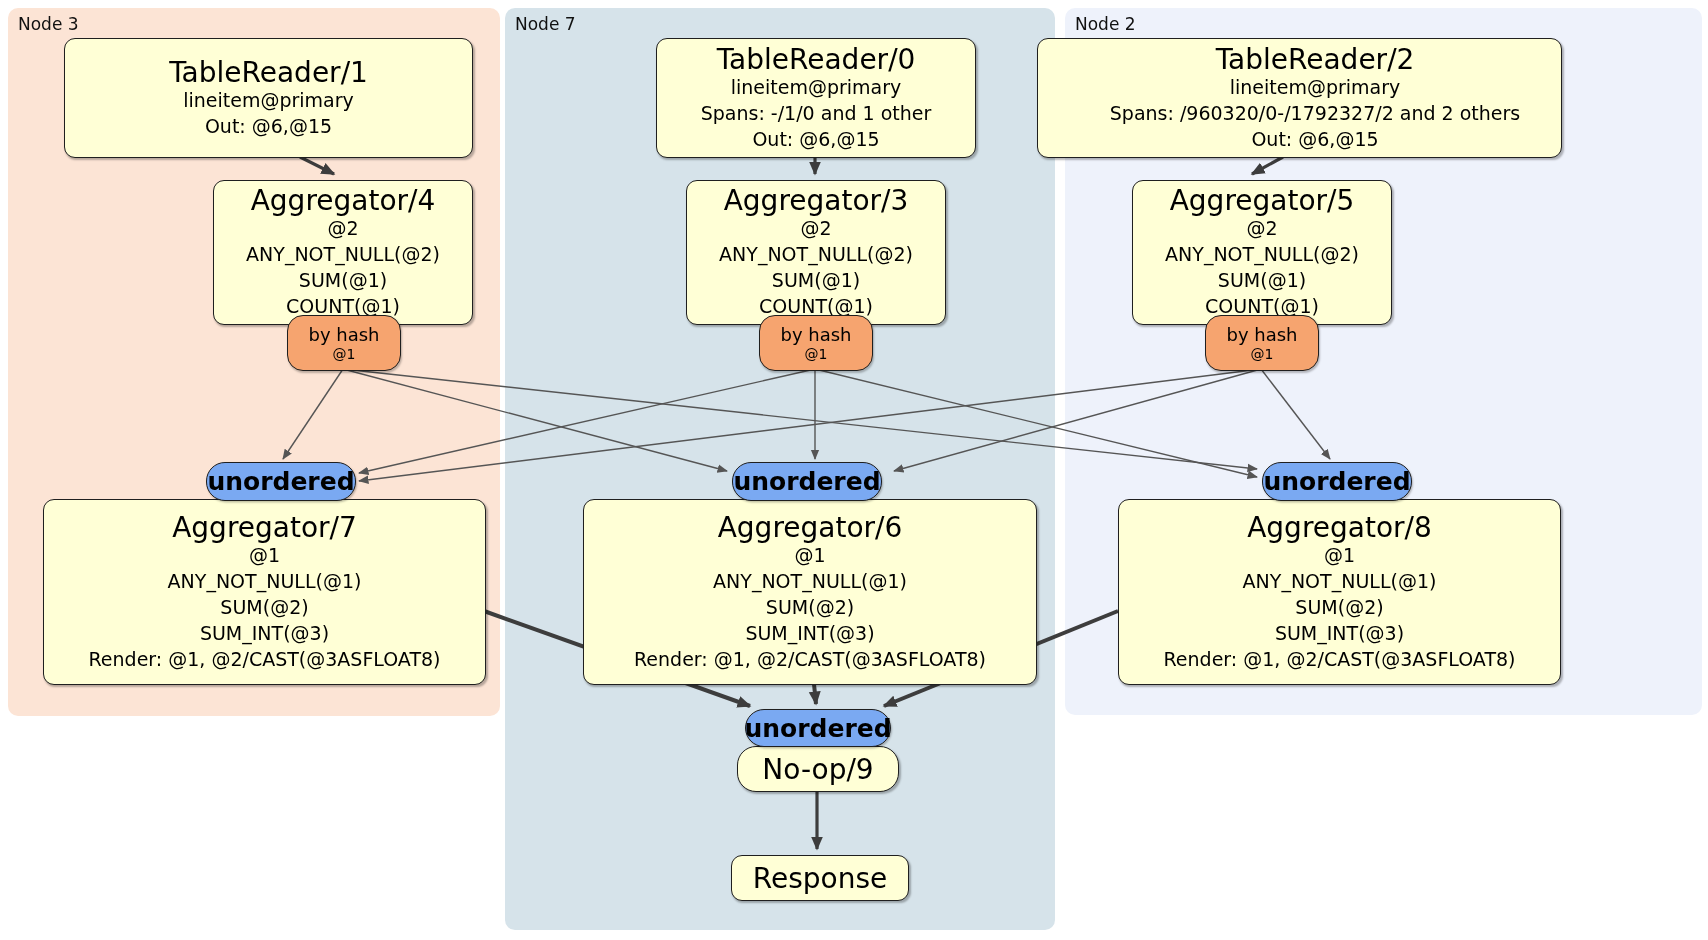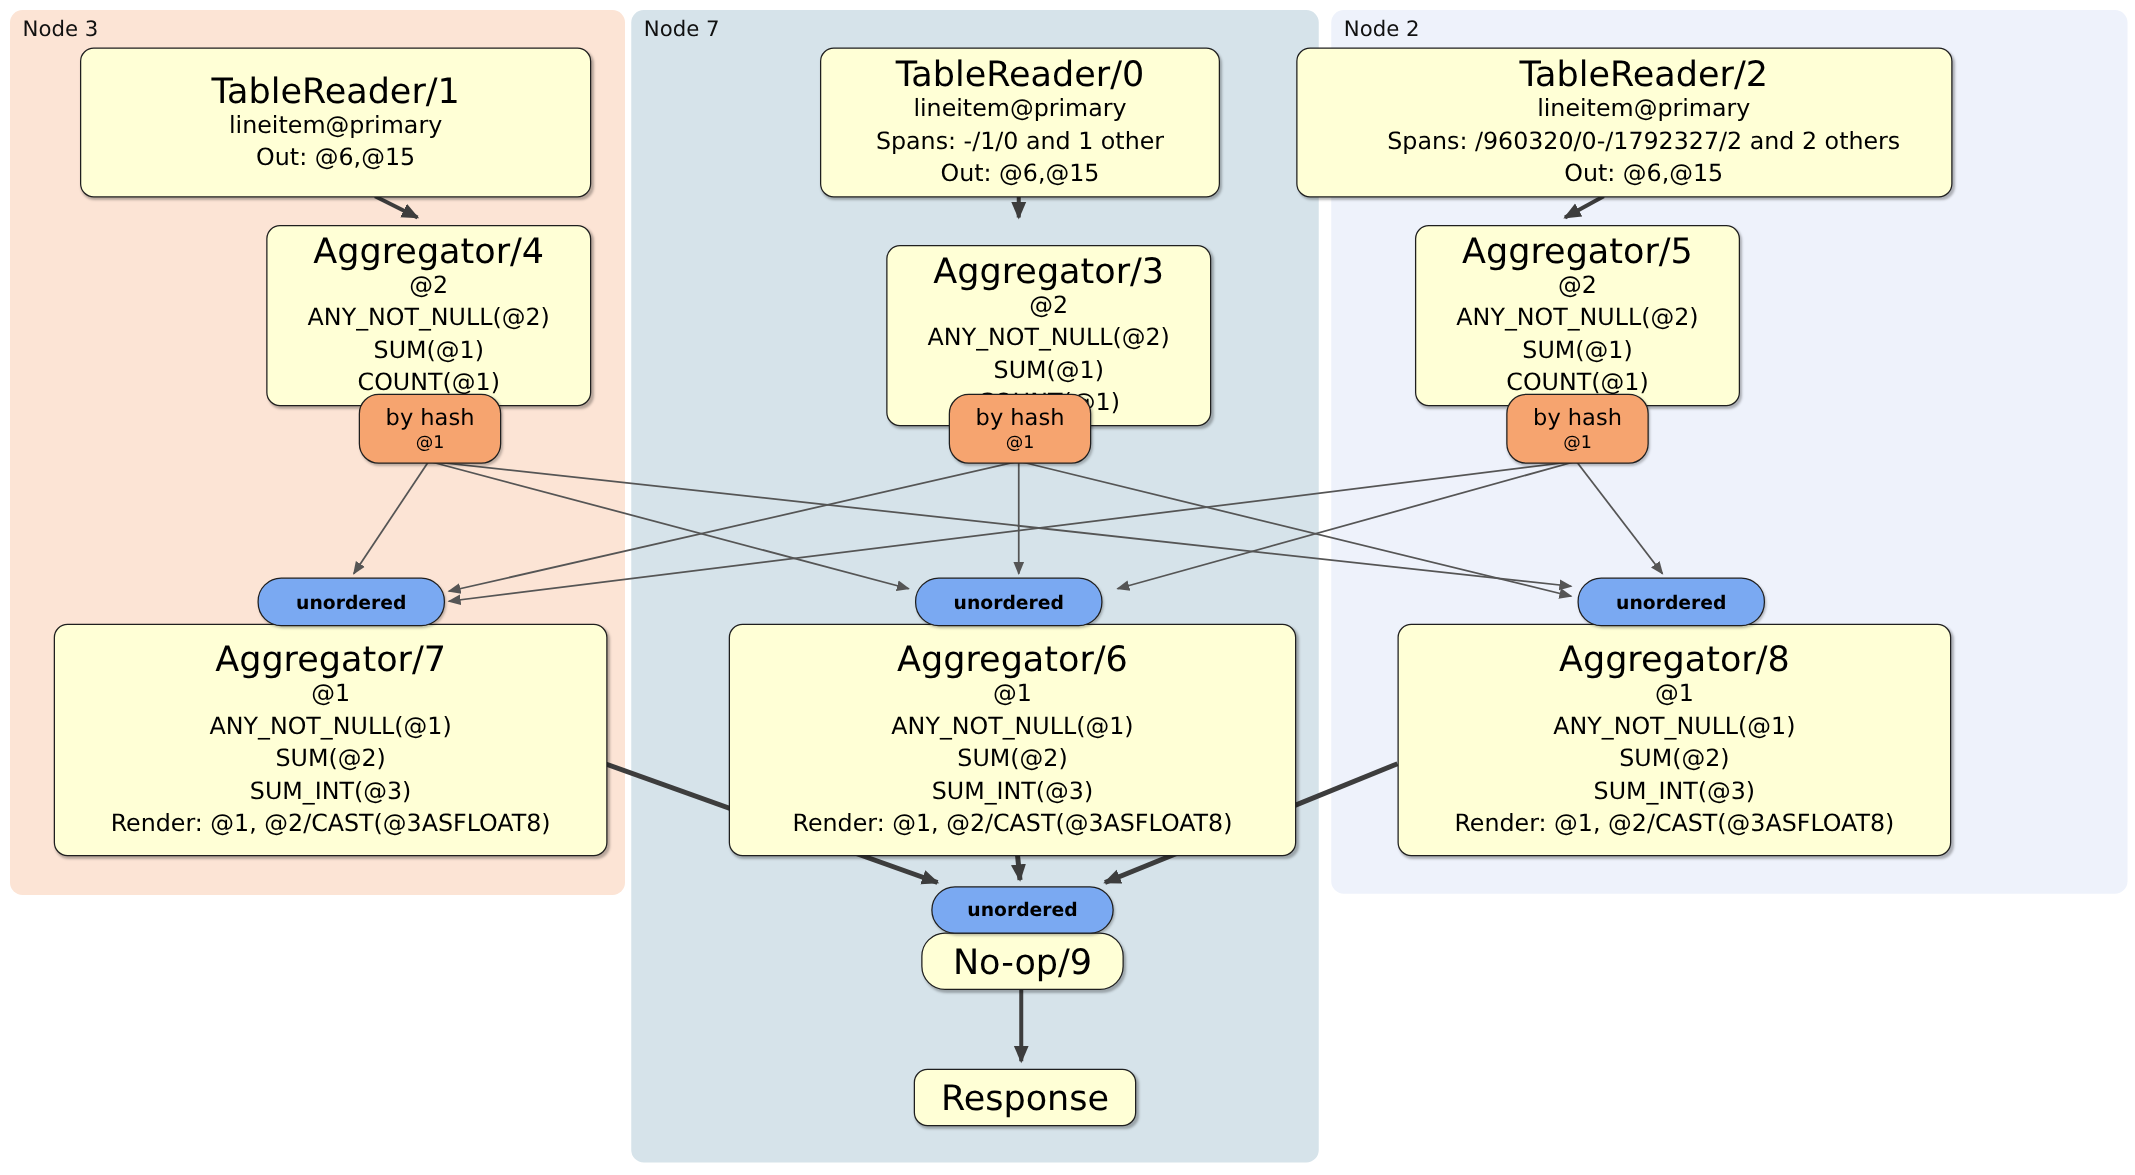--- a/index.html
+++ b/index.html
@@ -32,21 +32,21 @@
           border:1.8px solid var(--box-border);border-radius:16px;
           display:flex;flex-direction:column;align-items:center;justify-content:center;
           box-shadow:1px 1.5px 2px rgba(0,0,0,.25);}
   .router-label{font-size:18px;font-weight:normal;line-height:22px;}
   .router-detail{font-size:14px;line-height:17px;}
 
   
   .sync{position:absolute;z-index:3;background:var(--sync-fill);
         border:1.8px solid var(--box-border);border-radius:19px;
         display:flex;align-items:center;justify-content:center;
-        font-size:15px;font-weight:bold;box-shadow:1px 1.5px 2px rgba(0,0,0,.25);}
+        font-size:25px;font-weight:bold;box-shadow:1px 1.5px 2px rgba(0,0,0,.25);}
 </style>
 </head>
 <body>
 
 <div class="canvas">
 
   <div class="region" id="region-n3">
     <div class="region-label">Node 3</div>
   </div>
   <div class="region" id="region-n1">
@@ -114,21 +114,21 @@
     <div class="pbox-line">SUM_INT(@3)</div>
     <div class="pbox-line">Render: @1, @2/CAST(@3ASFLOAT8)</div>
   </div>
 
   <div class="pbox" style="left:656px;top:38px;width:318px;height:118px;">
     <div class="pbox-title">TableReader/0</div>
     <div class="pbox-line">lineitem@primary</div>
     <div class="pbox-line">Spans: -/1/0 and 1 other</div>
     <div class="pbox-line">Out: @6,@15</div>
   </div>
-  <div class="pbox" style="left:686px;top:196px;width:258px;height:143px;margin-left:23px;">
+  <div class="pbox" style="left:686px;top:180px;width:258px;height:143px;">
     <div class="pbox-title">Aggregator/3</div>
     <div class="pbox-line">@2</div>
     <div class="pbox-line">ANY_NOT_NULL(@2)</div>
     <div class="pbox-line">SUM(@1)</div>
     <div class="pbox-line">COUNT(@1)</div>
   </div>
   <div class="router" style="left:759px;top:315px;width:112px;height:54px;">
     <div class="router-label">by hash</div>
     <div class="router-detail">@1</div>
   </div>

